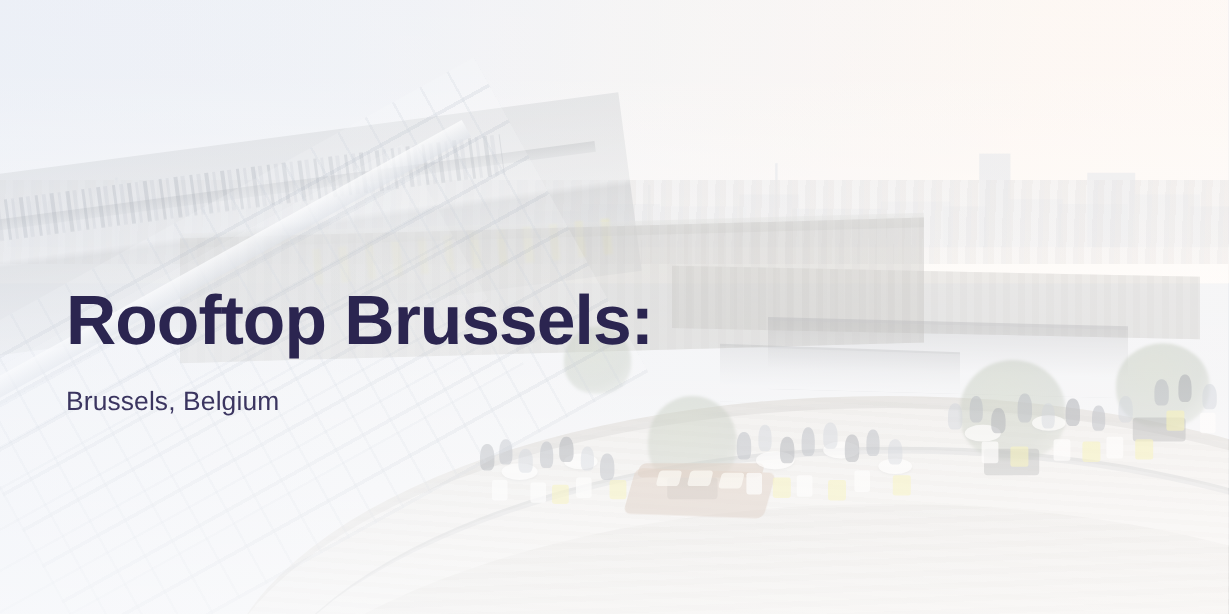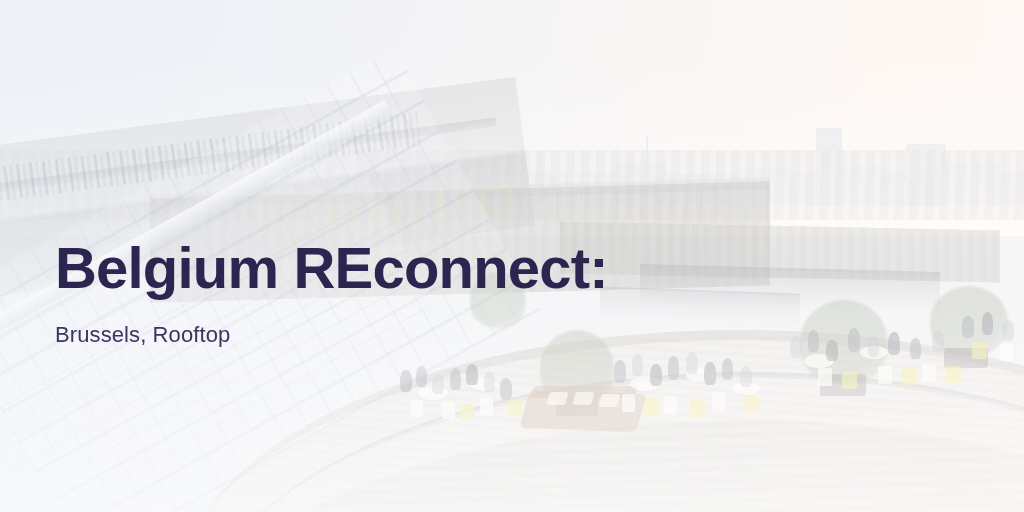--- a/index.html
+++ b/index.html
@@ -443,17 +443,17 @@
 
     <div class="layer" id="glassdiag"></div>
     <div class="layer" id="glassdiag2"></div>
     <div class="layer" id="ledge"></div>
 
     <div class="layer" id="wash"></div>
     <div class="layer" id="wash2"></div>
   </div>
 
   <div id="text-block">
-    <span id="title-line-1">Belgium REconnect:</span>
-    <span id="subtitle">Brussels, Rooftop</span>
+    <span id="title-line-1">Rooftop Brussels:</span>
+    <span id="subtitle">Brussels, Belgium</span>
   </div>
 
 </div>
 
 </body></html>

